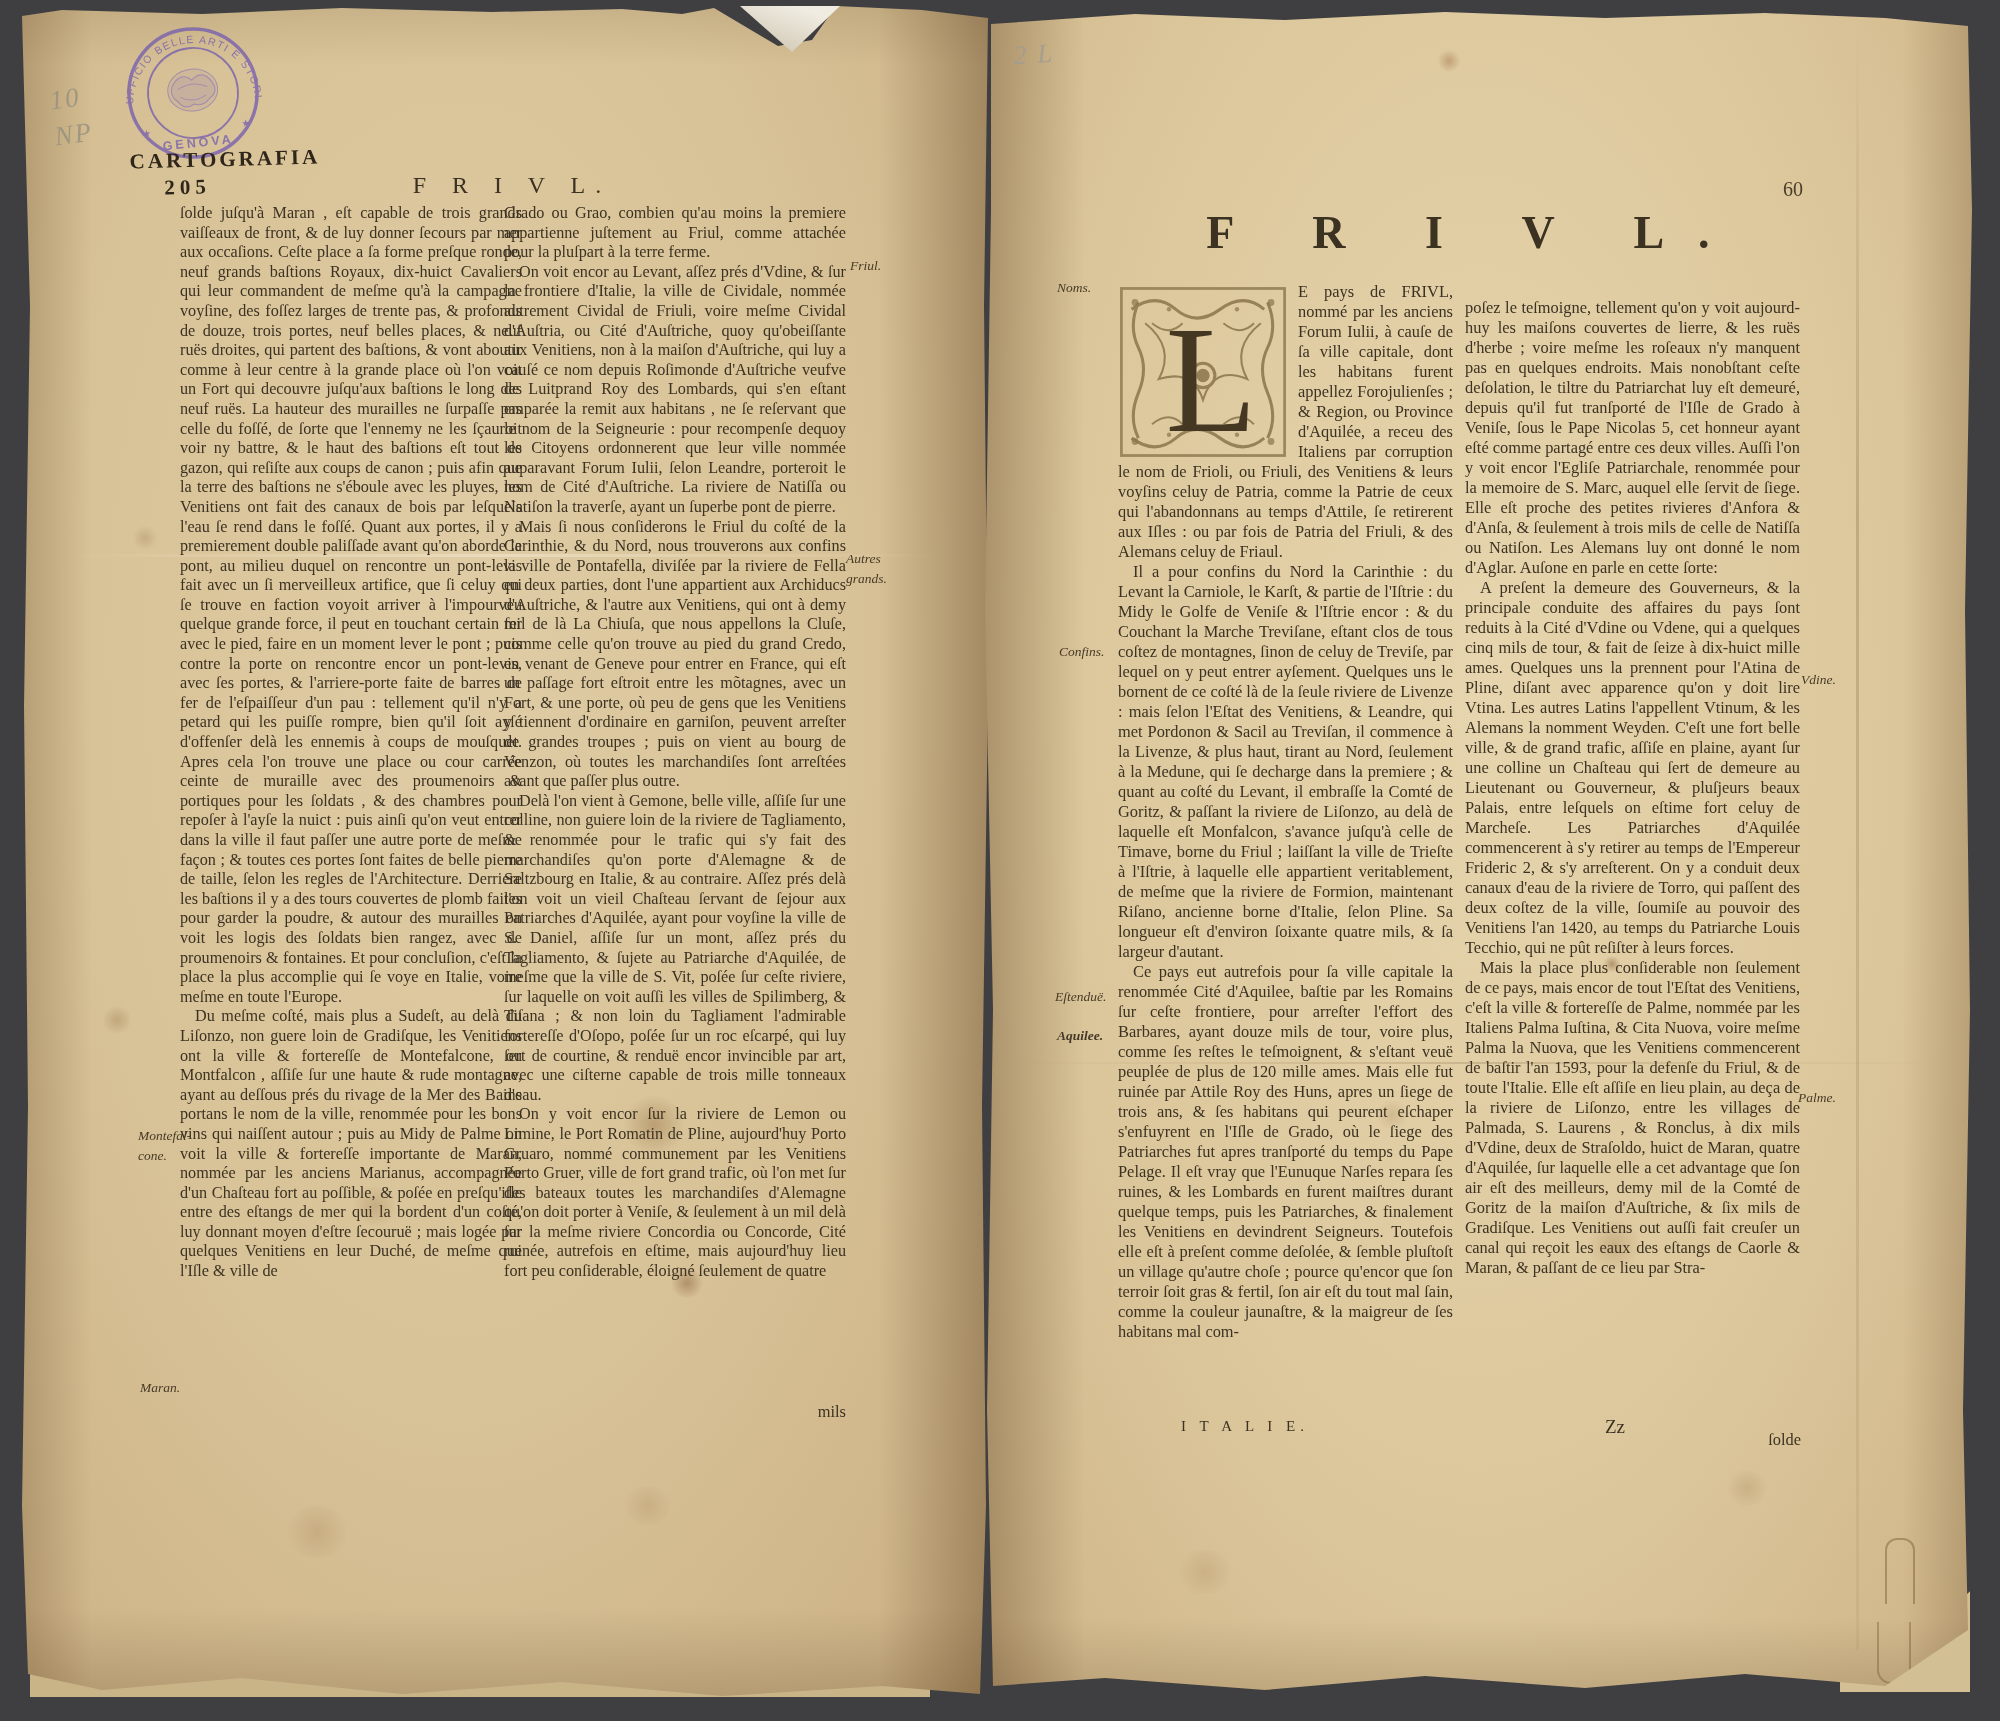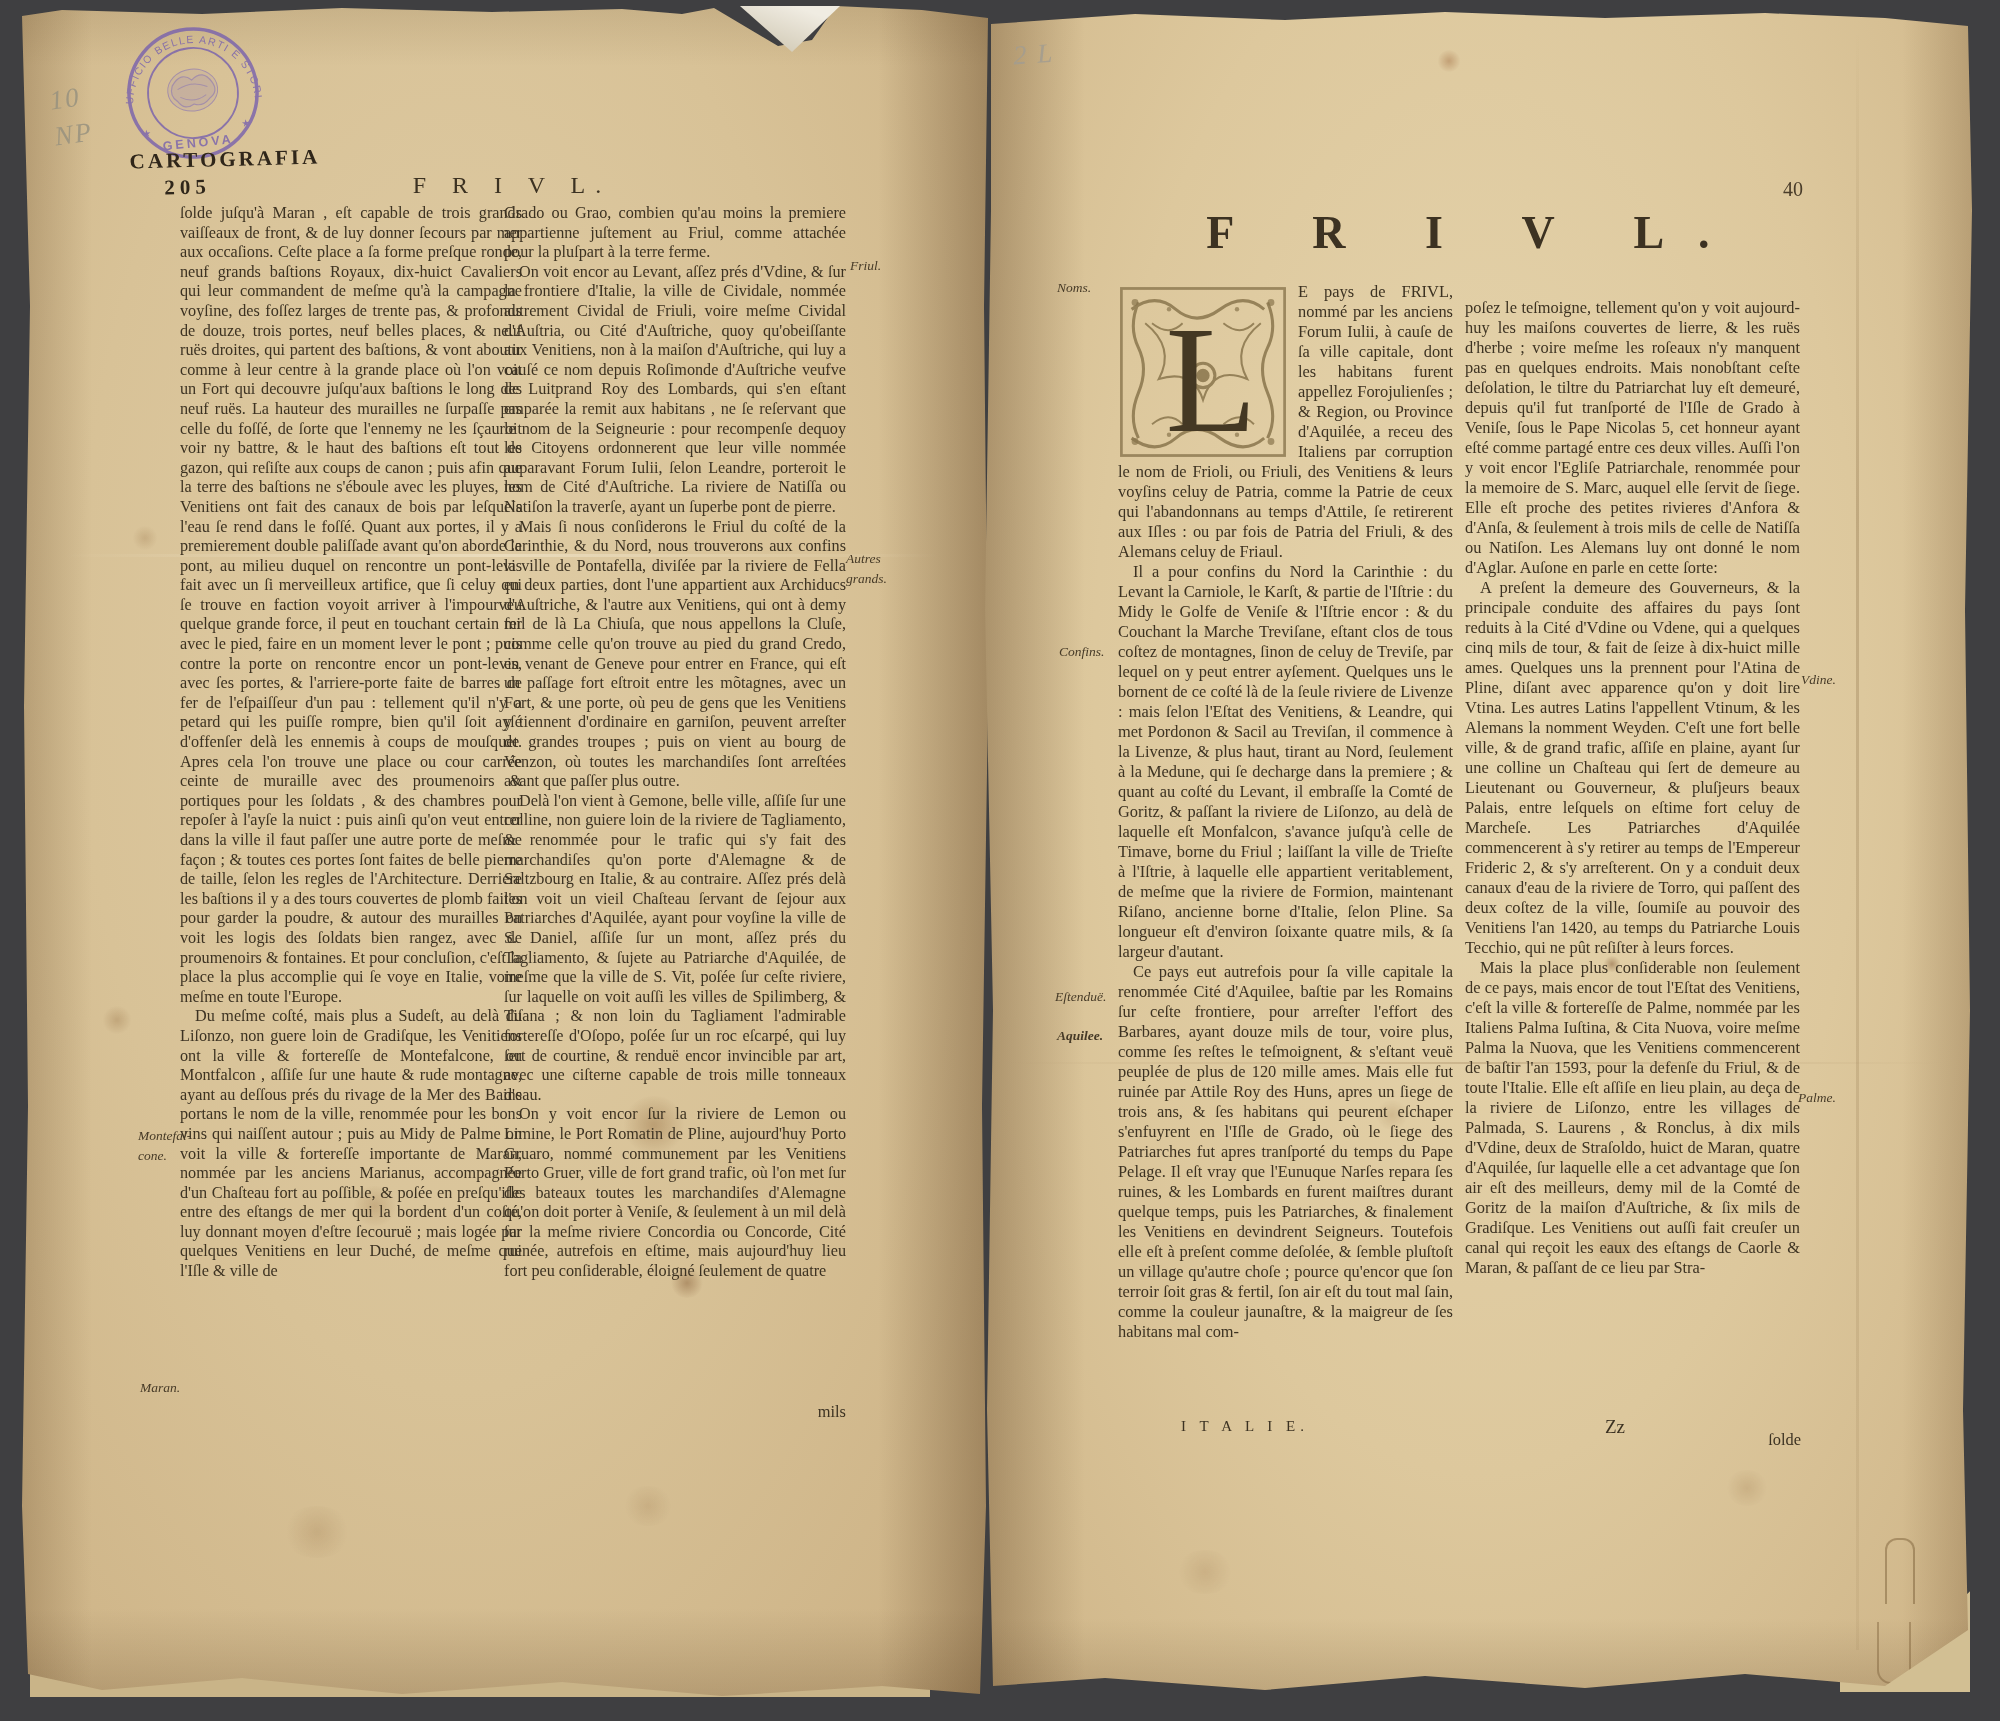--- a/index.html
+++ b/index.html
@@ -169,21 +169,21 @@
     <div class="stain" style="left:452px;top:40px;width:24px;height:22px;background:radial-gradient(circle,rgba(150,80,30,.30),rgba(150,80,30,0) 70%);"></div>
     <div class="stain" style="left:618px;top:946px;width:18px;height:16px;background:radial-gradient(circle,rgba(110,60,20,.38),rgba(110,60,20,0) 70%);"></div>
     <div class="stain" style="left:740px;top:1460px;width:44px;height:36px;background:radial-gradient(circle,rgba(139,94,45,.14),rgba(139,94,45,0) 70%);"></div>
     <div class="stain" style="left:190px;top:1540px;width:60px;height:44px;background:radial-gradient(circle,rgba(139,94,45,.12),rgba(139,94,45,0) 70%);"></div>
     <div class="crease" style="left:871px;top:20px;width:3px;height:1620px;background:linear-gradient(rgba(120,90,50,0),rgba(120,90,50,.28) 30%,rgba(120,90,50,.08));"></div>
     <div class="crease" style="left:20px;top:1052px;width:940px;height:2px;background:linear-gradient(90deg,rgba(150,120,80,0),rgba(150,120,80,.30),rgba(150,120,80,0));"></div>
   </div>
 
   <div class="pencil" id="pencil-2l">2 L</div>
 
-  <div class="pagenum">40</div>
+  <div class="pagenum">60</div>
 
   <div class="header" id="r-header">F R I V L.</div>
 
   <div class="col" id="r-col1">
     <div class="dropcap-box">
       <svg viewBox="0 0 100 100" width="170" height="174" preserveAspectRatio="none">
         <rect x="2" y="2" width="96" height="96" fill="none" stroke="#8a764d" stroke-width="1.6" opacity=".8"></rect>
         <g stroke="#8a764d" fill="none" stroke-width="1.8" opacity=".85">
           <path d="M8 14 q14 -10 26 0 t26 0 t26 0"></path>
           <path d="M8 88 q14 10 26 0 t26 0 t26 0"></path>

